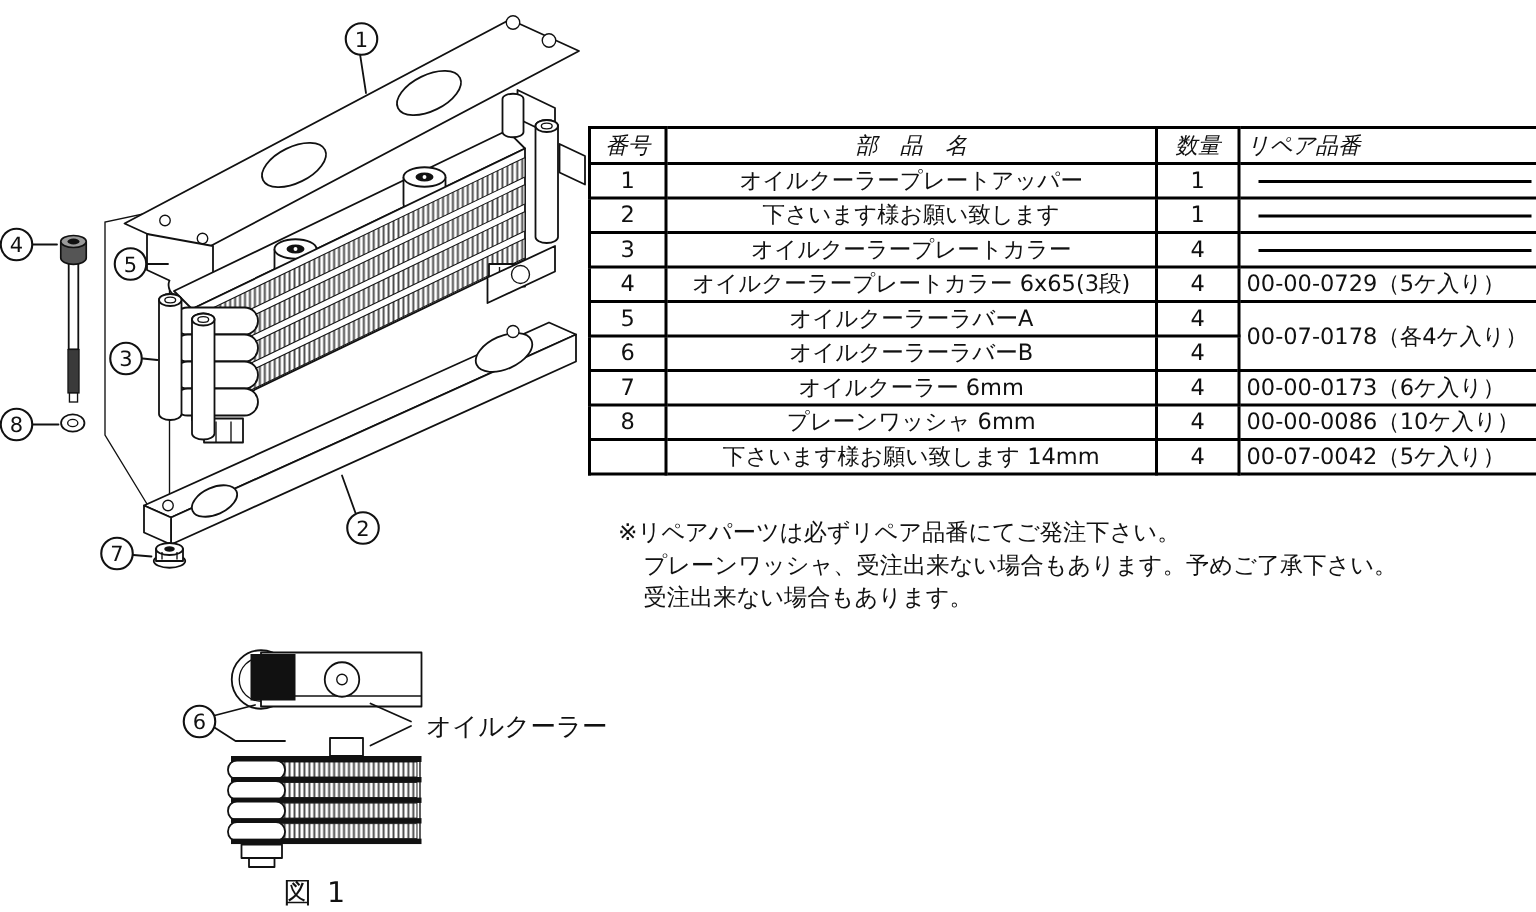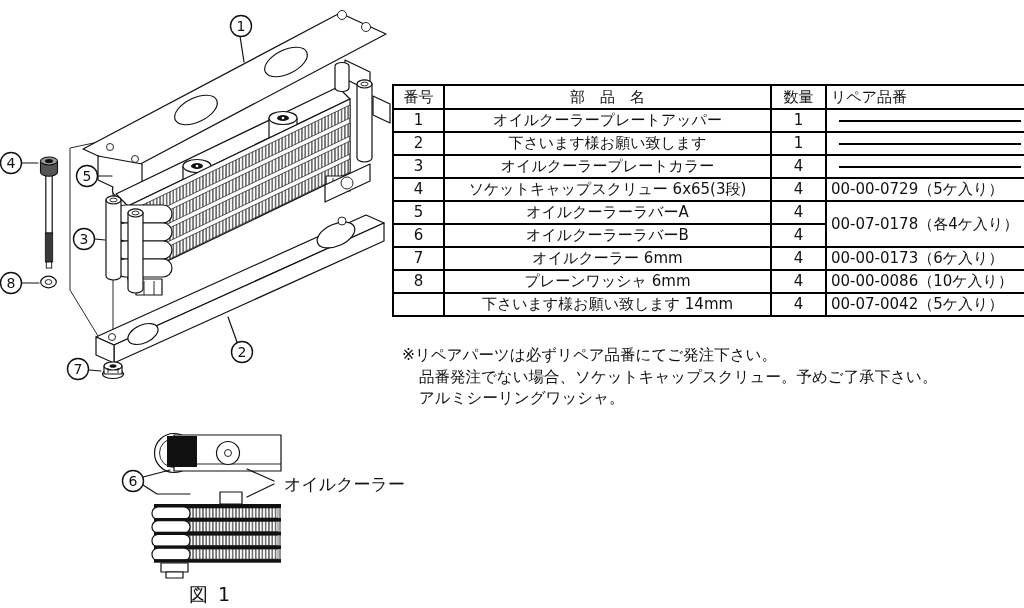--- a/index.html
+++ b/index.html
@@ -12,28 +12,28 @@
   .whThin{fill:#fff;stroke:#111;stroke-width:0.9;}
   .dk{fill:#111;stroke:none;}
   .callout-circle{fill:#fff;stroke:#111;stroke-width:1.4;}
   .callout-num{font-size:14px;fill:#111;text-anchor:middle;}
   .fig-label{font-size:17px;fill:#111;}
   .fig-caption{font-size:19px;fill:#111;letter-spacing:2px;}
   
   .tbl{position:absolute;left:392px;top:84px;border-collapse:collapse;table-layout:fixed;width:625px;}
   .tbl th,.tbl td{border:2px solid #000;font-size:15px;font-weight:normal;padding:0 4px;
                   height:21px;line-height:1.1;white-space:nowrap;overflow:hidden;}
-  .tbl th{height:22px;}
+  .tbl th{height:22px;font-style:italic;}
   .c-no{width:41px;text-align:center;}
   .c-name{width:317px;text-align:center;padding-left:7px;}
   .c-qty{width:45px;text-align:center;}
   .c-rep{width:198px;text-align:left;padding-left:6px;}
   .dash{width:92%;border-top:2px solid #000;margin:0 auto;height:0;}
   
-  .notes{position:absolute;left:402px;top:345px;font-size:15.5px;line-height:21.5px;white-space:nowrap;}
+  .notes{position:absolute;left:412px;top:345px;font-size:15.5px;line-height:21.5px;white-space:nowrap;}
   .notes .ind{margin-left:17px;}
 </style>
 </head>
 <body>
 <div class="page">
 
 <svg width="1024" height="608" viewBox="0 0 1024 608">
   <defs>
     <pattern id="fins" width="3.3" height="6" patternUnits="userSpaceOnUse">
       <rect width="3.3" height="6" fill="#ffffff"></rect>
@@ -259,21 +259,21 @@
   <tr>
     <td class="c-no">3</td>
     <td class="c-name">オイルクーラープレートカラー</td>
     <td class="c-qty">4</td>
     <td class="c-rep">
             <div class="dash"></div>
           </td>
   </tr>
   <tr>
     <td class="c-no">4</td>
-    <td class="c-name">ソケットキャップスクリュー 6x65(3段)</td>
+    <td class="c-name">オイルクーラープレートカラー 6x65(3段)</td>
     <td class="c-qty">4</td>
     <td class="c-rep">00-00-0729（5ケ入り）</td>
   </tr>
   <tr>
     <td class="c-no">5</td>
     <td class="c-name">オイルクーラーラバーA</td>
     <td class="c-qty">4</td>
     <td class="c-rep" rowspan="2">00-07-0178（各4ケ入り）</td>
   </tr>
   <tr>
@@ -297,17 +297,17 @@
     <td class="c-no"></td>
     <td class="c-name">下さいます様お願い致します 14mm</td>
     <td class="c-qty">4</td>
     <td class="c-rep">00-07-0042（5ケ入り）</td>
   </tr>
 </tbody>
     </table>
 
 <div class="notes">
   <div>※リペアパーツは必ずリペア品番にてご発注下さい。</div>
-  <div class="ind">品番発注でない場合、ソケットキャップスクリュー。予めご了承下さい。</div>
-  <div class="ind">アルミシーリングワッシャ。</div>
+  <div class="ind">プレーンワッシャ、受注出来ない場合もあります。予めご了承下さい。</div>
+  <div class="ind">受注出来ない場合もあります。</div>
 </div>
 
 </div>
 
 </body></html>

